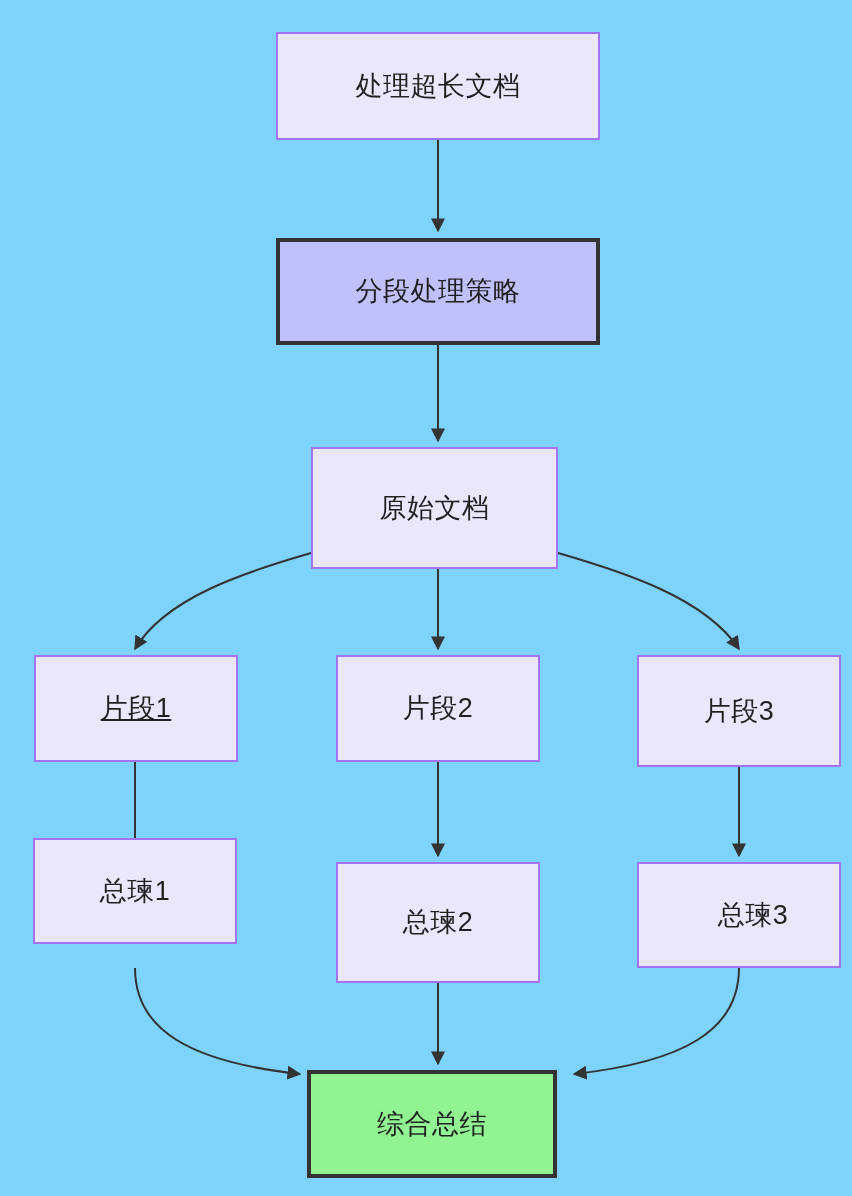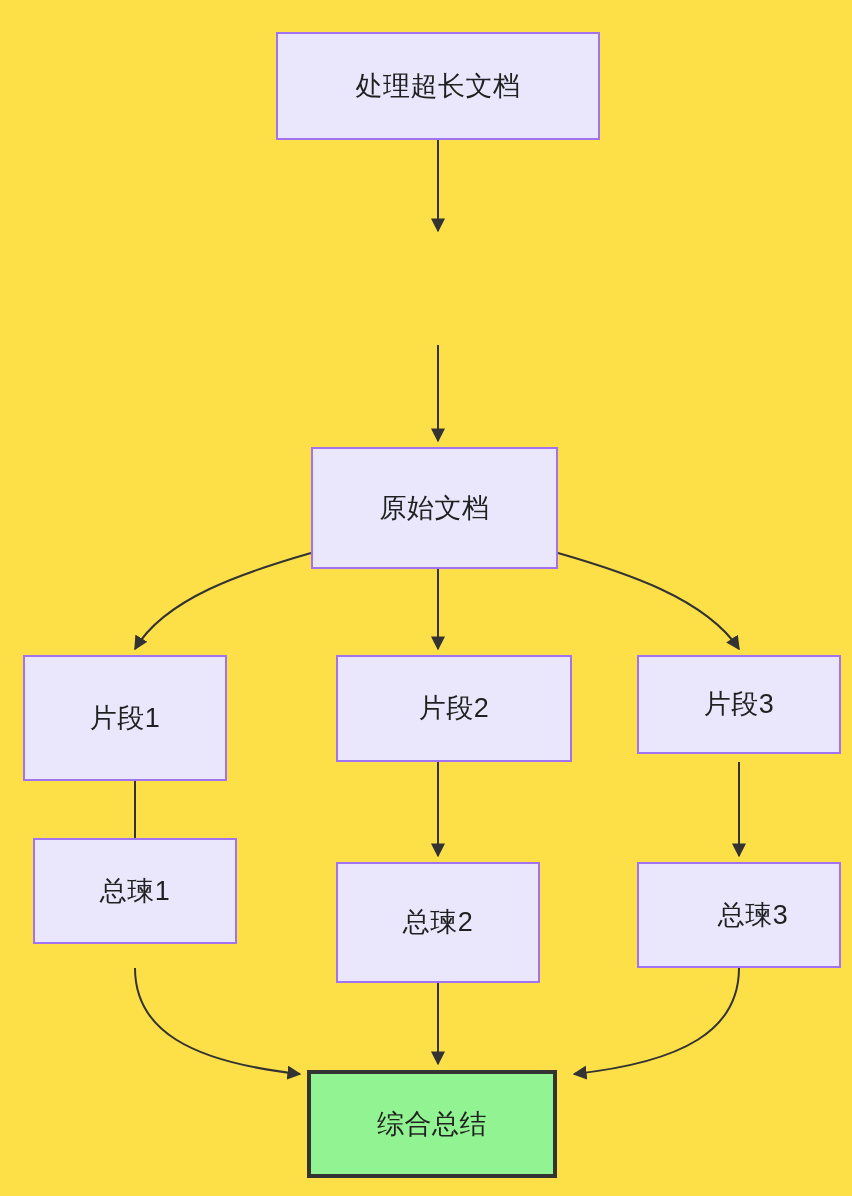--- a/index.html
+++ b/index.html
@@ -7,21 +7,21 @@
     padding: 0;
     background: #ffffff;
   }
   body {
     font-family: "Liberation Sans", "DejaVu Sans", sans-serif;
   }
   #canvas {
     position: relative;
     width: 852px;
     height: 1196px;
-    background: #fde047;
+    background: #7dd3fc;
     overflow: hidden;
   }
   #edges {
     position: absolute;
     left: 0;
     top: 0;
     width: 852px;
     height: 1196px;
     pointer-events: none;
   }
@@ -84,34 +84,37 @@
 
     <path d="M 438 968 L 438 1064" fill="none" stroke="#333333" stroke-width="2" marker-end="url(#arrow)"></path>
 
     <path d="M 739 968 C 739 1030, 684 1062, 574 1074" fill="none" stroke="#333333" stroke-width="2" marker-end="url(#arrow)"></path>
   </svg>
 
   <div class="node plain" style="left:276px; top:32px; width:324px; height:108px;">
     <span>处理超长文档</span>
   </div>
 
+  <div class="node highlight" style="left:276px; top:238px; width:324px; height:107px;">
+    <span>分段处理策略</span>
+  </div>
 
   <div class="node plain" style="left:311px; top:447px; width:247px; height:122px;">
     <span>原始文档</span>
   </div>
 
-  <div class="node plain" style="left:23px; top:655px; width:204px; height:126px;">
+  <div class="node plain" style="left:34px; top:655px; width:204px; height:107px;text-decoration:underline;">
     <span>片段1</span>
   </div>
 
-  <div class="node plain" style="left:336px; top:655px; width:236px; height:107px;">
+  <div class="node plain" style="left:336px; top:655px; width:204px; height:107px;">
     <span>片段2</span>
   </div>
 
-  <div class="node plain" style="left:637px; top:655px; width:204px; height:99px;">
+  <div class="node plain" style="left:637px; top:655px; width:204px; height:112px;">
     <span>片段3</span>
   </div>
 
   <div class="node plain" style="left:33px; top:838px; width:204px; height:106px;">
     <span>总瑓1</span>
   </div>
 
   <div class="node plain" style="left:336px; top:862px; width:204px; height:121px;">
     <span>总瑓2</span>
   </div>

